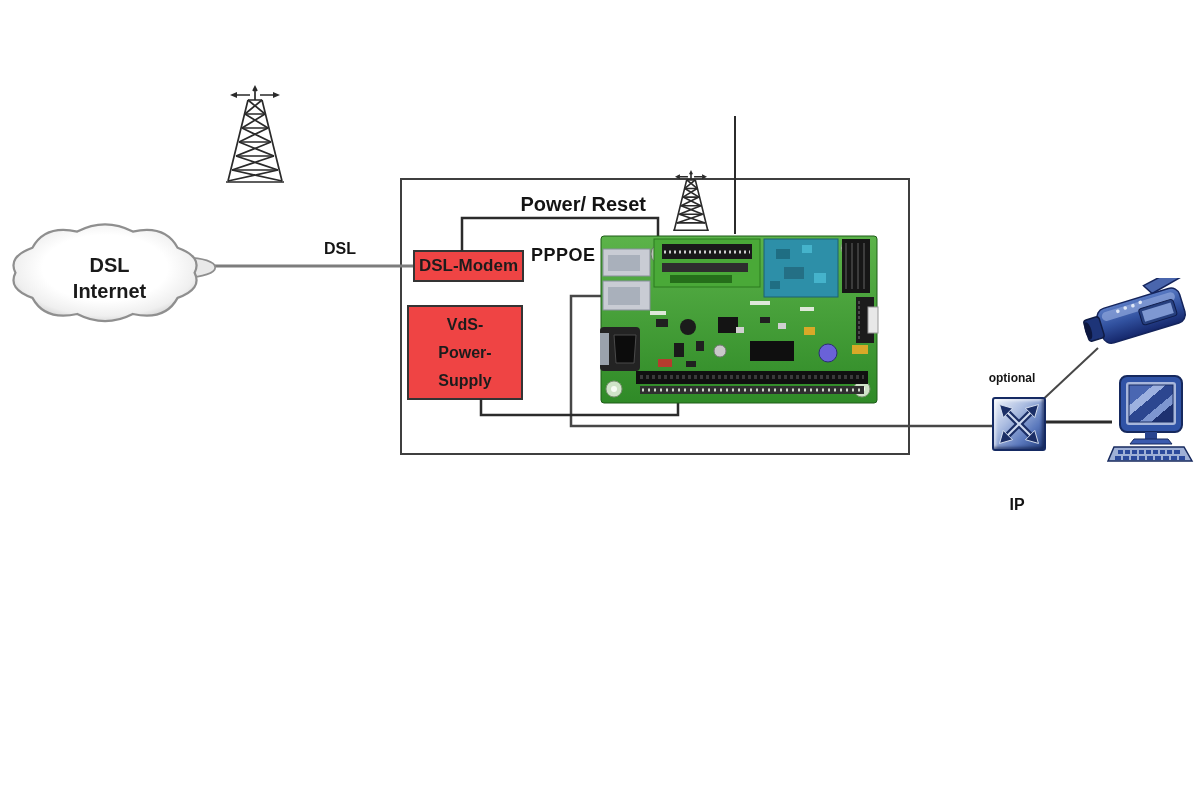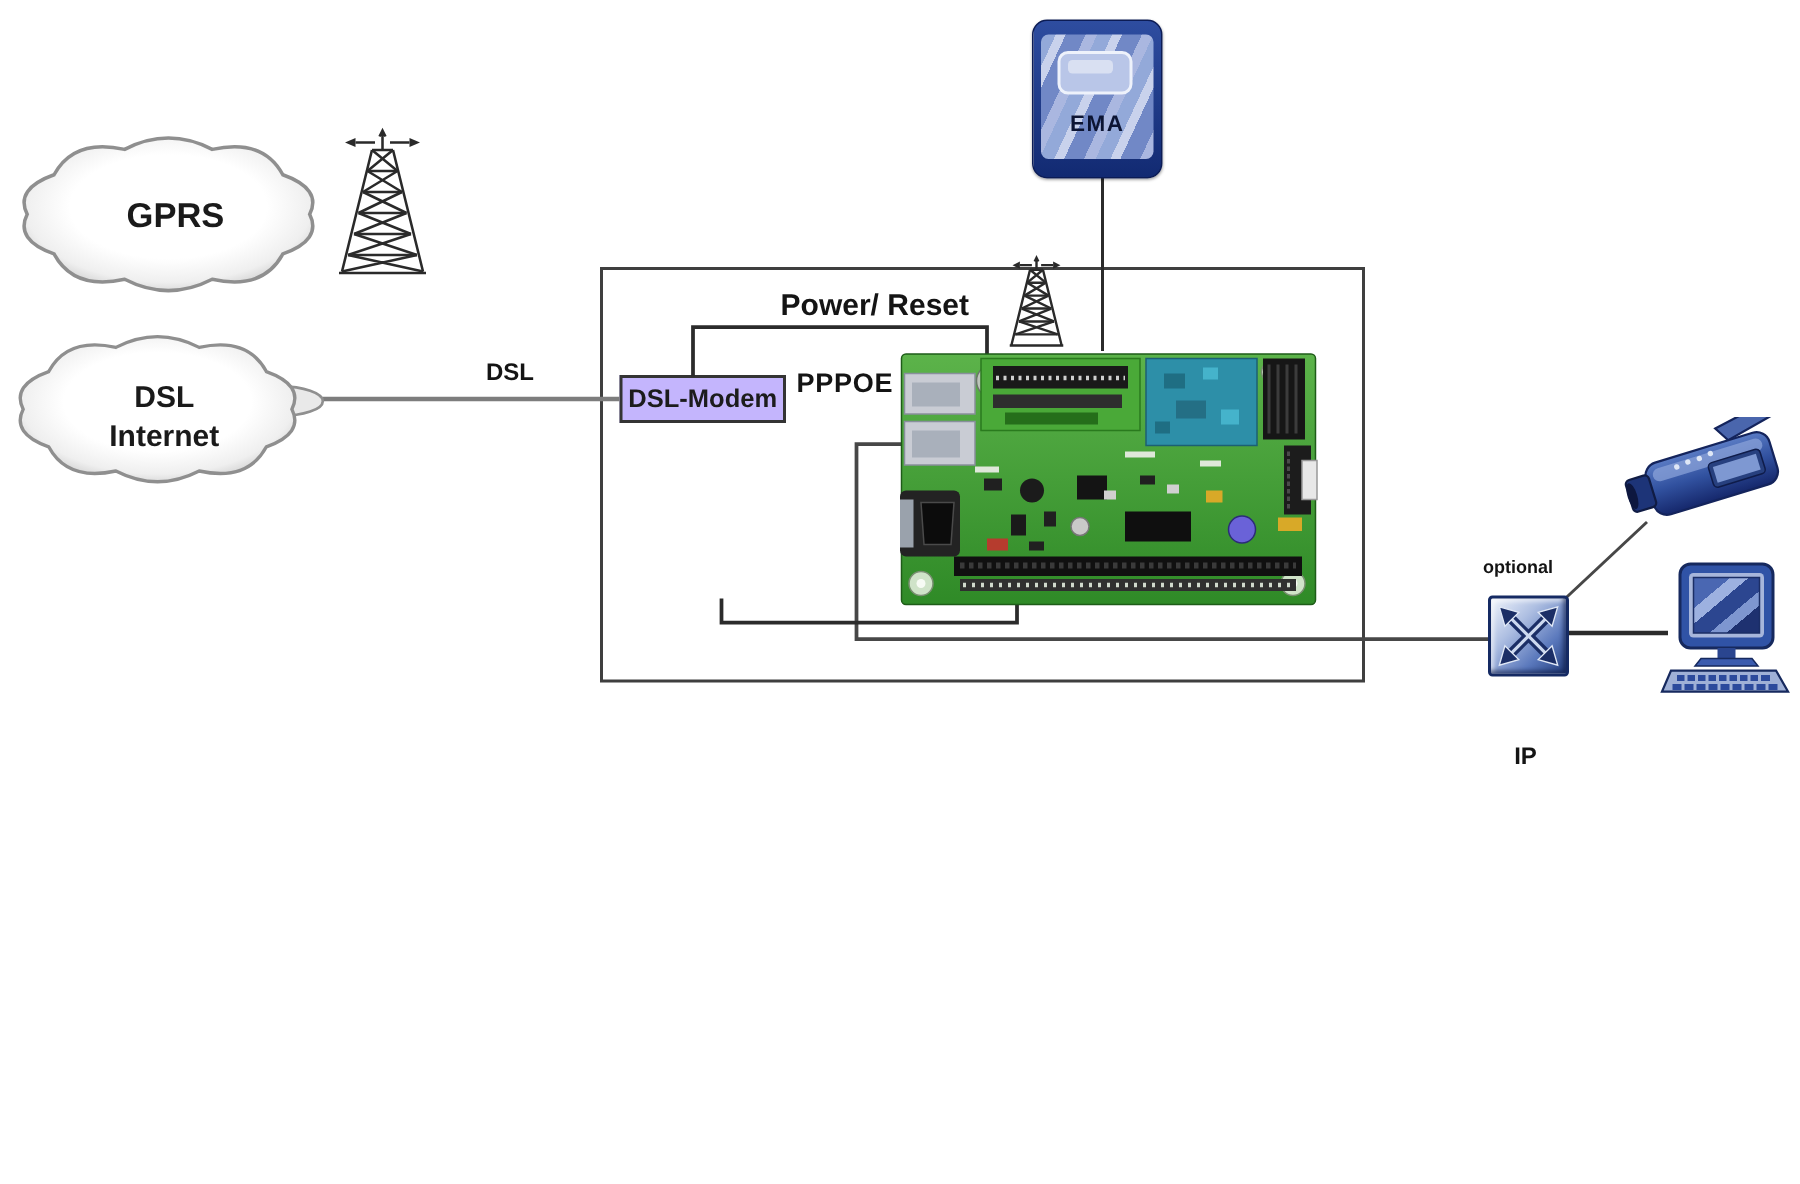--- a/index.html
+++ b/index.html
@@ -5,21 +5,21 @@
   html,body{margin:0;padding:0;background:#ffffff;}
   #stage{position:relative;width:1200px;height:789px;background:#ffffff;overflow:hidden;
          font-family:"Liberation Sans",sans-serif;color:#111;}
   .abs{position:absolute;}
   .lbl{position:absolute;font-weight:700;color:#141414;white-space:pre;}
   
   .cloud-wrap{display:flex;align-items:center;justify-content:center;flex-direction:column;text-align:center;}
   .cloud-svg{position:absolute;left:0;top:0;}
   .cloud-text{position:relative;z-index:2;font-weight:700;color:#1a1a1a;line-height:1.3;}
   
-  .graybox{position:absolute;background:#c4b5fd;border:2px solid #343434;
+  .graybox{position:absolute;background:#ef4444;border:2px solid #343434;
            display:flex;align-items:center;justify-content:center;flex-direction:column;
            font-weight:700;color:#1c1c1c;text-align:center;box-sizing:border-box;}
   
   #system-box{position:absolute;border:2px solid #3f3f3f;background:transparent;box-sizing:border-box;}
   
   .ema{position:absolute;border-radius:10px;background:linear-gradient(#2e4da0,#122a72);
        border:1px solid #0c1c55;box-shadow:0 1px 2px rgba(0,0,0,.35);}
   .ema-inner{position:absolute;left:5px;right:5px;top:9px;bottom:12px;border-radius:5px;
        background:repeating-linear-gradient(115deg,#93a9d9 0 9px,#c9d2ec 9px 15px,#7188c6 15px 27px,#aab7e0 27px 34px);}
   .ema-slot{position:absolute;left:11px;top:11px;width:46px;height:25px;border-radius:7px;
@@ -43,33 +43,20 @@
   <svg class="abs" style="left:0;top:0;z-index:1;" width="1200" height="789" viewBox="0 0 1200 789">
     <path d="M196,266 H413" stroke="#7d7d7d" stroke-width="3" fill="none"></path>
     <path d="M462,251 V218 H658 V236" stroke="#2b2b2b" stroke-width="2.5" fill="none"></path>
     <path d="M735,116 V234" stroke="#2b2b2b" stroke-width="2" fill="none"></path>
     <path d="M614,296 H571 V426 H994" stroke="#474747" stroke-width="2.5" fill="none"></path>
     <path d="M481,399 V415 H678 V402" stroke="#2b2b2b" stroke-width="2.5" fill="none"></path>
     <path d="M1036,406 L1098,348" stroke="#474747" stroke-width="2" fill="none"></path>
     <path d="M1042,422 H1112" stroke="#2b2b2b" stroke-width="3" fill="none"></path>
   </svg>
 
-  <div class="abs cloud-wrap" style="left:4px;top:82px;width:226px;height:118px;z-index:2;padding-top:0;">
-    <svg class="cloud-svg" width="226" height="118" viewBox="0 0 240 120">
-      <defs>
-        <radialGradient id="gprsGrad" cx="50%" cy="45%" r="62%">
-          <stop offset="55%" stop-color="#ffffff"></stop>
-            <stop offset="80%" stop-color="#efefef"></stop>
-          <stop offset="100%" stop-color="#c3c3c3"></stop>
-        </radialGradient>
-      </defs>
-      <path d="M215,62 Q224,80 196,90 Q182,116 146,108 Q115,124 84,108 Q48,116 34,90 Q6,80 15,62 Q6,44 34,34 Q48,8 84,16 Q115,0 146,16 Q182,8 196,34 Q224,44 215,62 Z" fill="url(#gprsGrad)" stroke="#8f8f8f" stroke-width="2.5"></path>
-    </svg>
-    <div class="cloud-text" style="font-size:23px;padding-top:6px;">GPRS</div>
-  </div>
 
   <svg class="abs" style="left:220px;top:84px;z-index:2;" width="70" height="104" viewBox="0 0 70 104">
     <g stroke="#2a2a2a" stroke-width="1.7" fill="none">
       <path d="M35,3 V16 M33,7 L35,3 L37,7"></path>
       <path d="M17,11 H30 M40,11 H53"></path>
       <path d="M28,16 L8,97 M42,16 L62,97 M6,98 H64"></path>
       <path d="M28,16 H42 M25,30 H45 M22,44 H48 M19,58 H51 M16,72 H54 M12,86 H58"></path>
       <path d="M28,16 L45,30 M42,16 L25,30 M25,30 L48,44 M45,30 L22,44 M22,44 L51,58 M48,44 L19,58 M19,58 L54,72 M51,58 L16,72 M16,72 L58,86 M54,72 L12,86 M12,86 L62,97 M58,86 L8,97"></path>
     </g>
     <polygon points="17,8 10,11 17,14" fill="#2a2a2a"></polygon>
@@ -95,29 +82,26 @@
   </div>
 
   <div class="lbl" style="left:300px;top:240px;width:80px;text-align:center;font-size:16px;">DSL</div>
   <div class="lbl" style="left:446px;top:193px;width:200px;text-align:right;font-size:20px;">Power/ Reset</div>
   <div class="lbl" style="left:531px;top:245px;font-size:18px;letter-spacing:.5px;">PPPOE</div>
 
   <div class="graybox" style="left:413px;top:250px;width:111px;height:32px;font-size:17px;">
     <span>DSL-Modem</span>
   </div>
 
-
-  <div class="ema" style="left:688px;top:13px;width:85px;height:104px;z-index:3;">
-    <div class="ema-inner">
-      <div class="ema-slot">
-        <div class="ema-slot-in"></div>
-      </div>
-    </div>
-    <div class="ema-label">EMA</div>
-  </div>
+  <div class="graybox" style="left:407px;top:305px;width:116px;height:95px;font-size:16px;line-height:28px;">
+    <div>VdS-</div>
+    <div>Power-</div>
+    <div>Supply</div>
+  </div>
+
 
   <svg class="abs" style="left:668px;top:170px;z-index:3;" width="46" height="64" viewBox="0 0 70 104">
     <g stroke="#2a2a2a" stroke-width="2.6" fill="none">
       <path d="M35,3 V16 M33,7 L35,3 L37,7"></path>
       <path d="M17,11 H30 M40,11 H53"></path>
       <path d="M28,16 L8,97 M42,16 L62,97 M6,98 H64"></path>
       <path d="M28,16 H42 M25,30 H45 M22,44 H48 M19,58 H51 M16,72 H54 M12,86 H58"></path>
       <path d="M28,16 L45,30 M42,16 L25,30 M25,30 L48,44 M45,30 L22,44 M22,44 L51,58 M48,44 L19,58 M19,58 L54,72 M51,58 L16,72 M16,72 L58,86 M54,72 L12,86"></path>
     </g>
     <polygon points="17,7 9,11 17,15" fill="#2a2a2a"></polygon>

